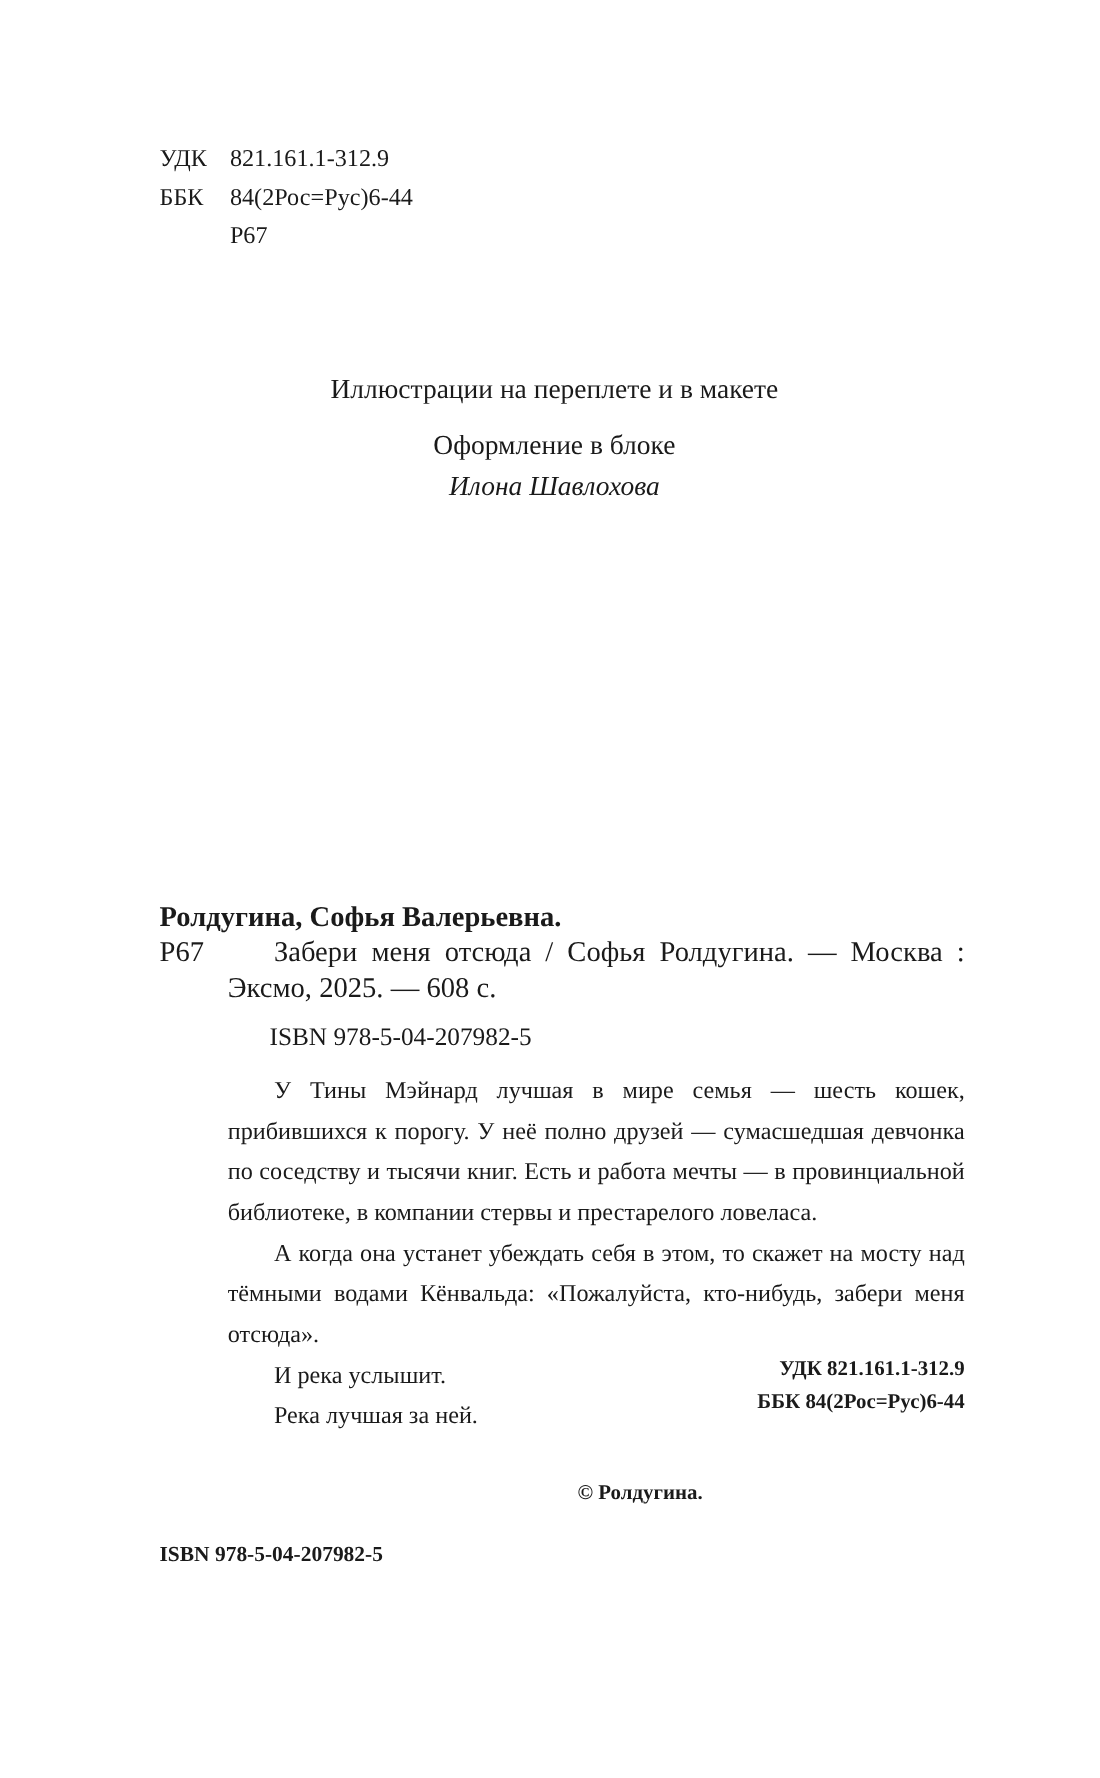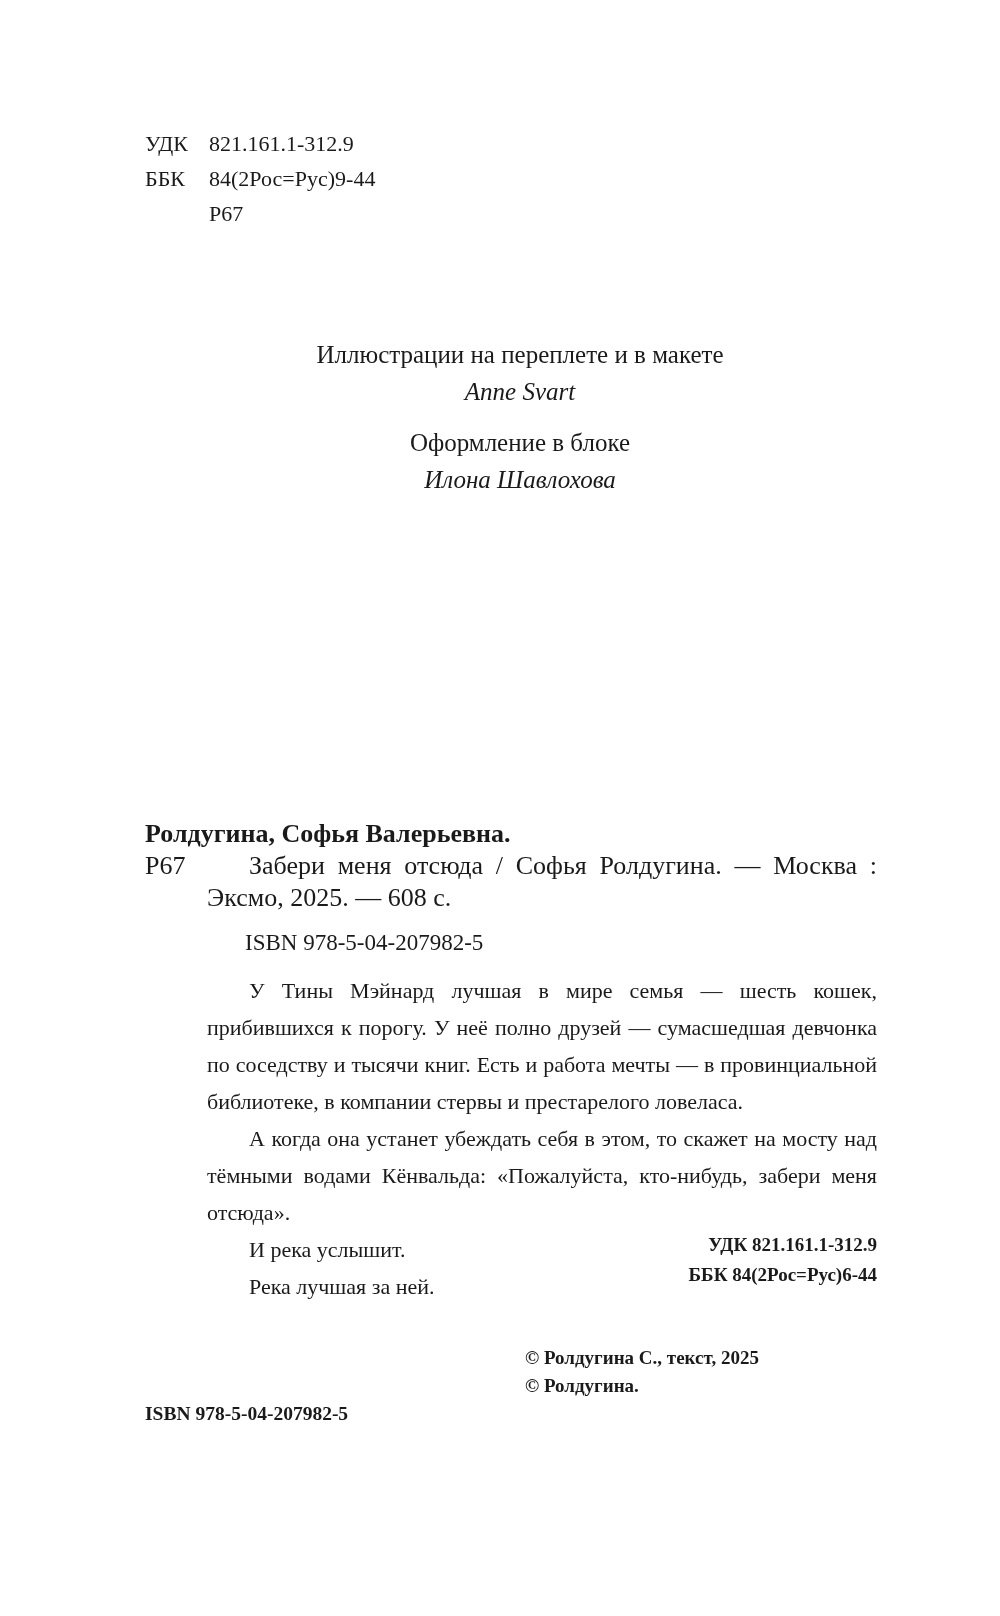--- a/index.html
+++ b/index.html
@@ -22,21 +22,21 @@
     font-size: 22px;
     line-height: 35px;
     white-space: nowrap;
   }
   .top-codes .lbl { display: inline-block; width: 64px; }
   .top-codes .code-row { margin-left: 64px; }
 
   
   .credits {
     position: absolute;
-    left: 40px;
+    left: 24px;
     top: 336px;
     width: 960px;
     text-align: center;
     font-size: 25px;
     line-height: 37px;
   }
   .credits .artist { font-style: italic; }
   .credits .group + .group { margin-top: 14px; }
 
   
@@ -118,29 +118,28 @@
 </head>
 <body>
 
 <div class="page">
 
   <div class="top-codes">
     <div>
       <span class="lbl">УДК</span><span>821.161.1-312.9</span>
     </div>
     <div>
-      <span class="lbl">ББК</span><span>84(2Рос=Рус)9-44</span>
+      <span class="lbl">ББК</span><span>84(2Рос=Рус)6-44</span>
     </div>
     <div class="code-row">Р67</div>
   </div>
 
   <div class="credits">
     <div class="group">
       <div>Иллюстрации на переплете и в макете</div>
-      <div class="artist">Anne Svart</div>
     </div>
     <div class="group">
       <div>Оформление в блоке</div>
       <div class="artist">Илона Шавлохова</div>
     </div>
   </div>
 
   <div class="catalog">
     <p class="author-heading">Ролдугина, Софья Валерьевна.</p>
     <div class="record-wrap">
@@ -153,19 +152,18 @@
     <p class="annotation">И река услышит.</p>
     <p class="annotation">Река лучшая за ней.</p>
   </div>
 
   <div class="udk-right">
     <div>УДК 821.161.1-312.9</div>
     <div>ББК 84(2Рос=Рус)6-44</div>
   </div>
 
   <div class="copyright">
-    <div>© Ролдугина С., текст, 2025</div>
     <div>© Ролдугина.</div>
   </div>
 
   <div class="isbn-bottom">ISBN 978-5-04-207982-5</div>
 
 </div>
 
 </body></html>

